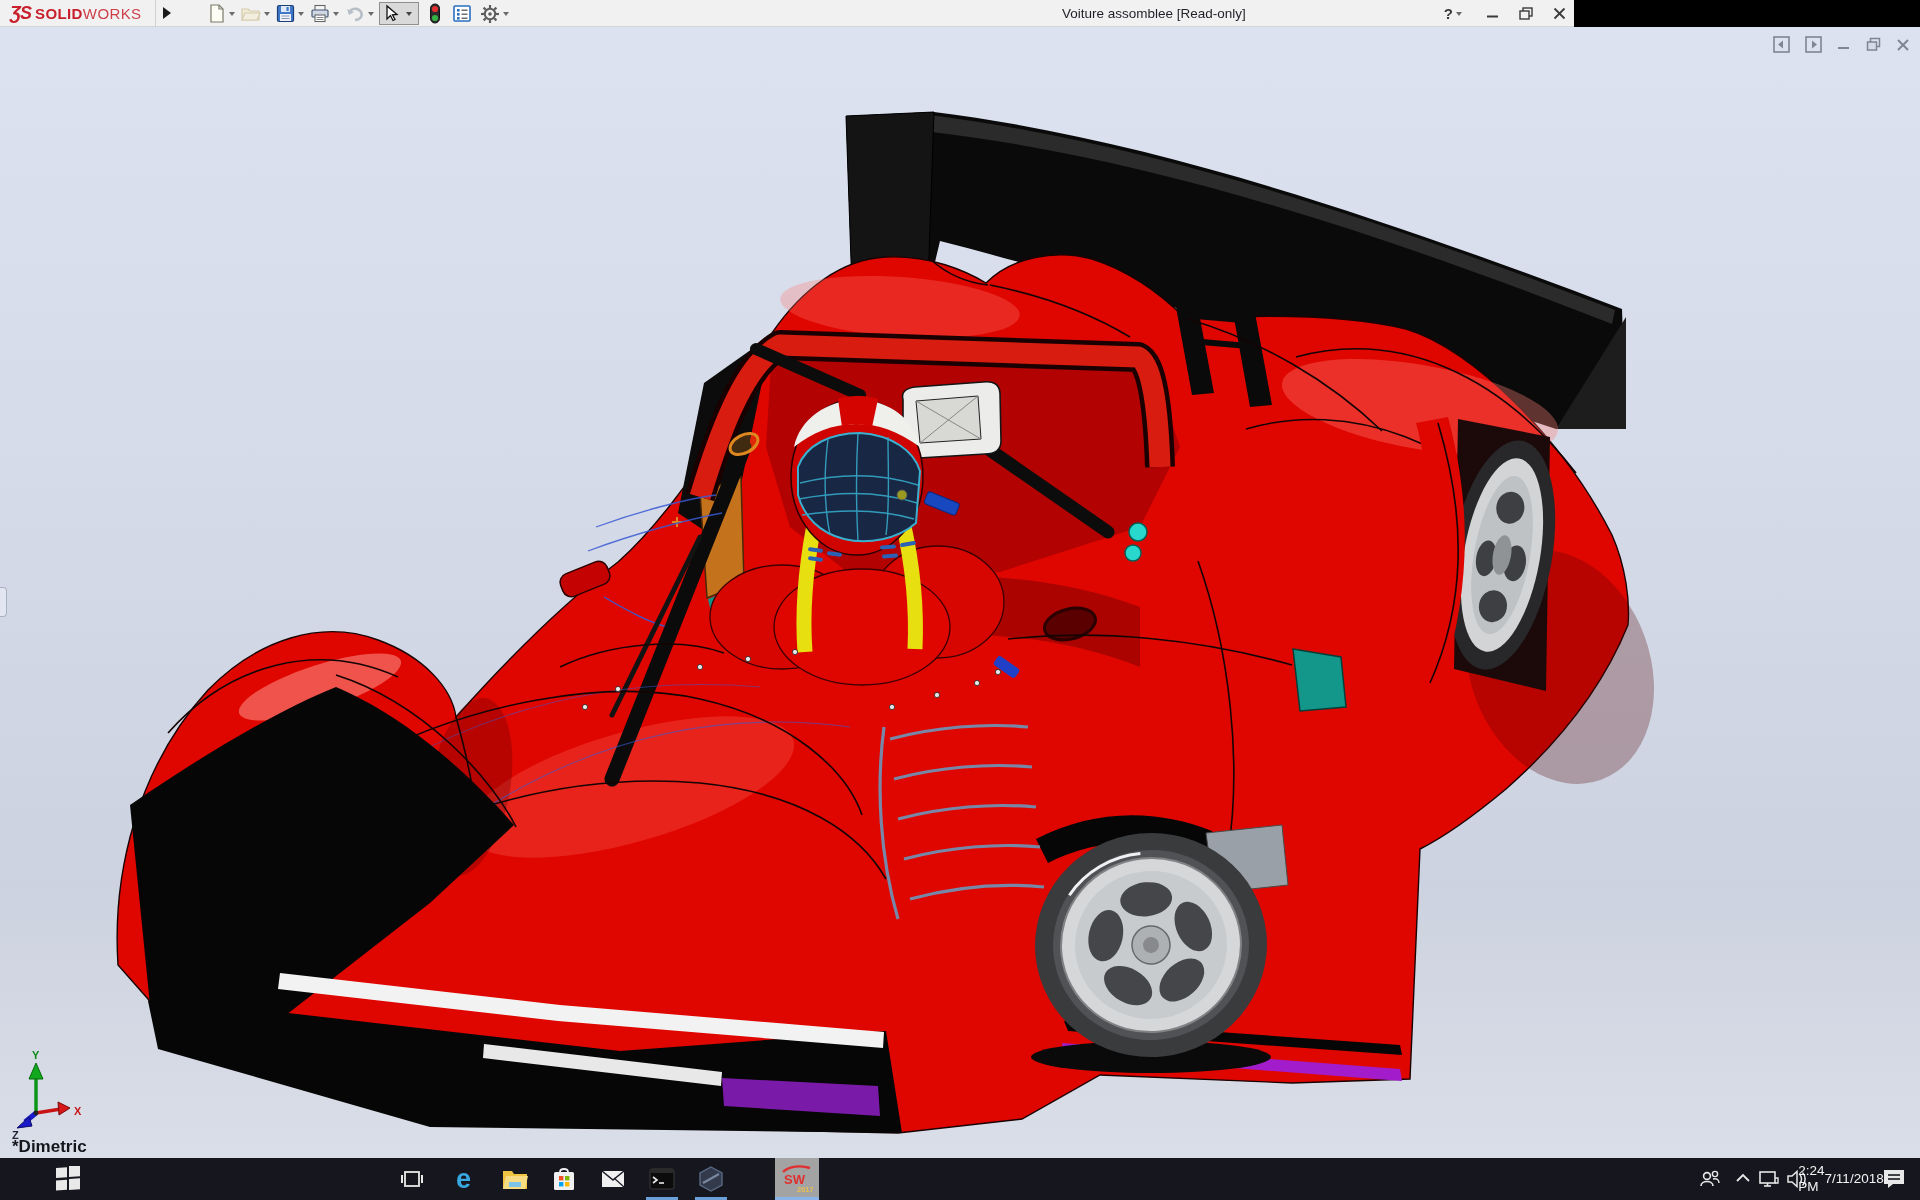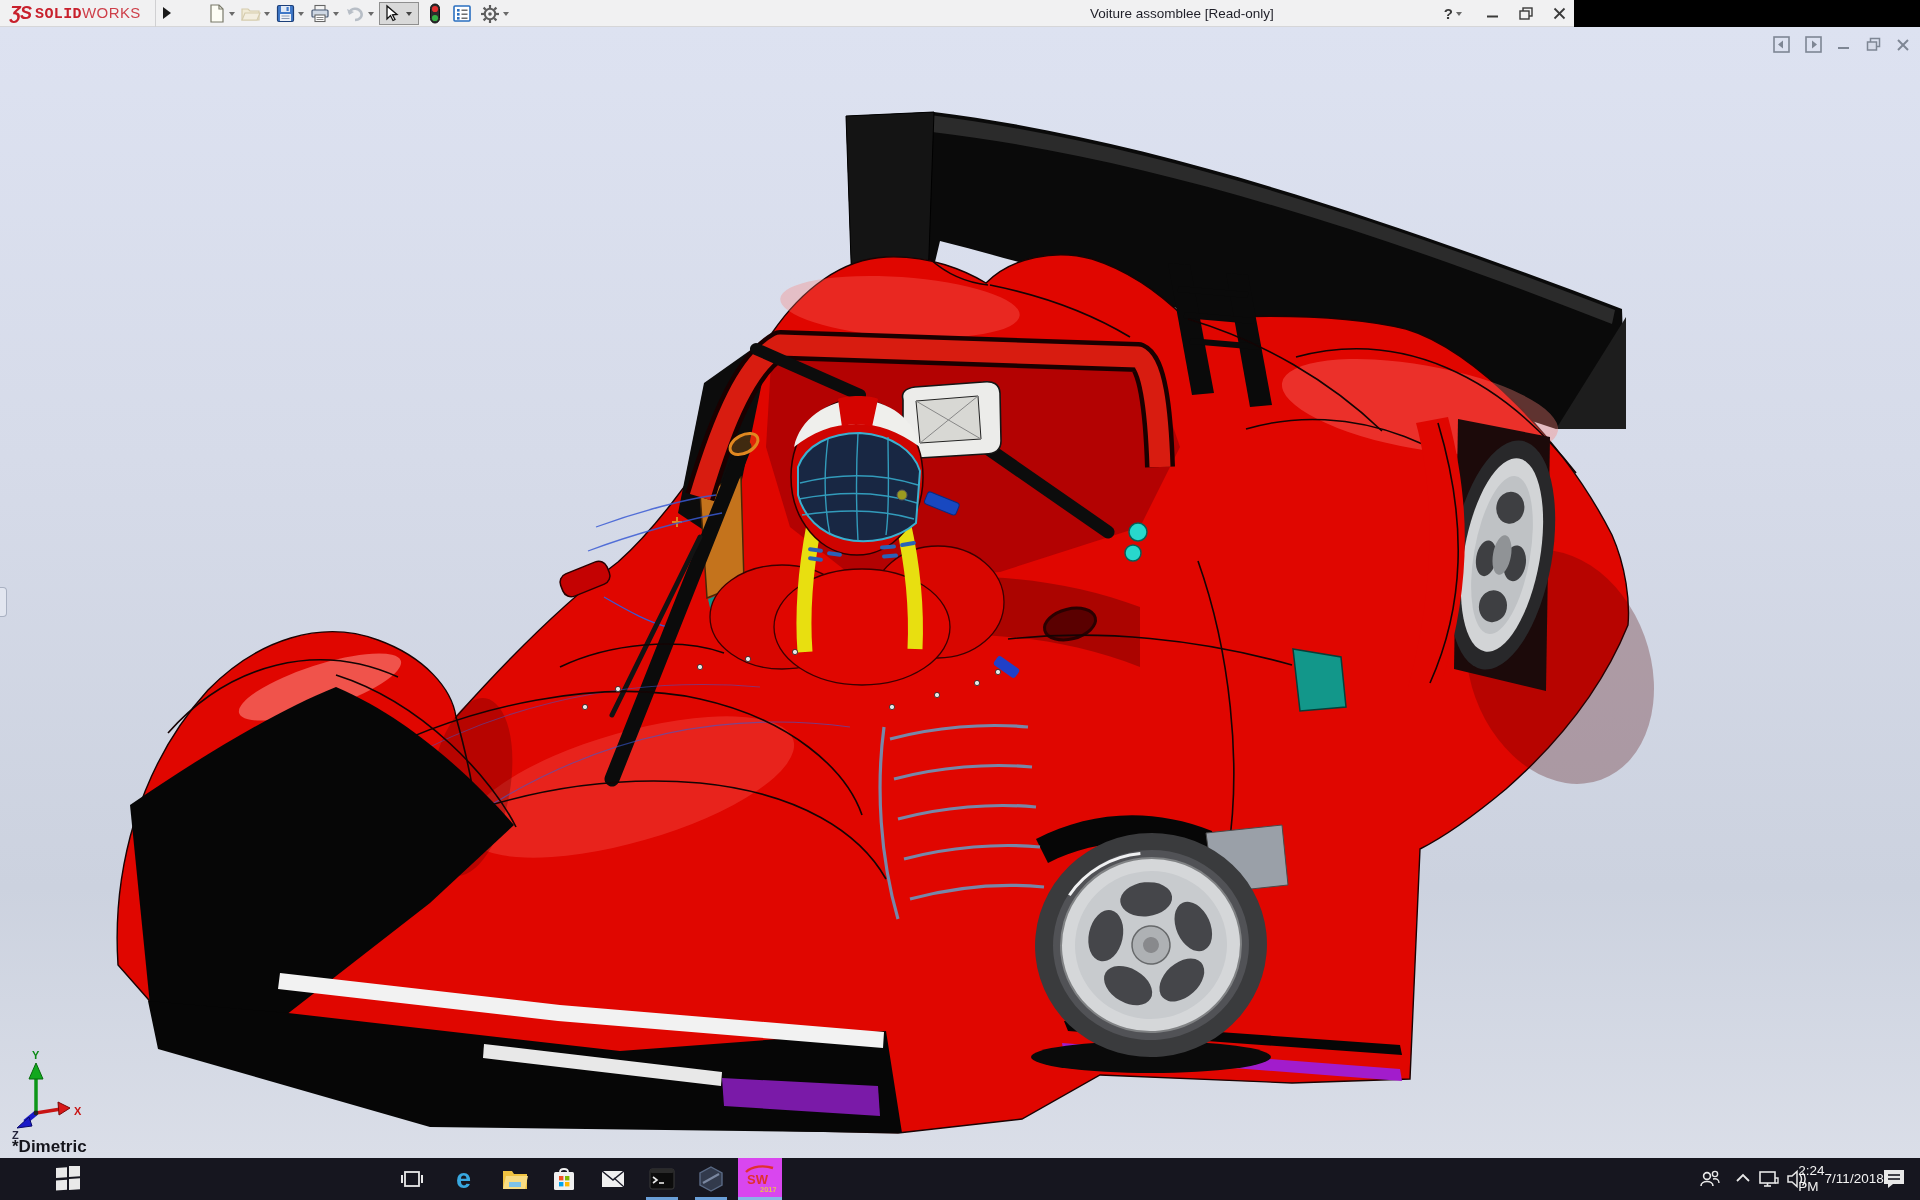--- a/index.html
+++ b/index.html
@@ -6,34 +6,34 @@
   html,body { width:1920px; height:1200px; overflow:hidden; background:#000;
               font-family:"Liberation Sans", sans-serif; }
   .screen { position:relative; width:1920px; height:1200px; }
 
   
   .titlebar { position:absolute; left:0; top:0; width:1574px; height:27px;
               background:var(--titlebar-bg); border-bottom:1px solid #d6d6d8; }
   .brand { position:absolute; left:10px; top:0; height:27px; display:flex; align-items:center; gap:4px; }
   .brand-glyph { font-size:18px; font-weight:bold; font-style:italic; color:var(--brand-red); letter-spacing:-1px; }
   .brand-text { font-size:15px; color:var(--brand-red); letter-spacing:.4px; }
-  .brand-text b { font-weight:bold;font-family:Liberation Mono, monospace; }
+  .brand-text b { font-weight:bold; }
   .brand-text span.lt { font-weight:normal; opacity:.85; }
   .brand-sep { position:absolute; left:155px; top:0; width:1px; height:27px; background:#d0d0d2; }
   .flyout-arrow { position:absolute; left:163px; top:7px; width:0; height:0;
                   border-left:8px solid #1a1a1a; border-top:6px solid transparent; border-bottom:6px solid transparent; }
   .qat { position:absolute; left:206px; top:0; height:27px; display:flex; align-items:center; }
   .tool { display:flex; align-items:center; height:27px; padding:0 1px; }
   .tool svg { display:block; }
   .caret { width:0; height:0; border-left:3.5px solid transparent; border-right:3.5px solid transparent;
            border-top:4px solid #6a6a6a; margin:0 4px 0 3px; }
   .tool.disabled svg { opacity:.42; }
   .select-box { display:flex; align-items:center; background:#d9d9d9; border:1px solid #8f8f8f; height:23px; padding:0 2px; }
   .select-box .caret { border-top-color:#444; margin-left:5px; }
-  .win-title { position:absolute; left:1090px; top:0; height:27px; line-height:27px;
+  .win-title { position:absolute; left:1062px; top:0; height:27px; line-height:27px;
                font-size:13.5px; color:#1f1f28; }
   .win-controls { position:absolute; right:8px; top:0; height:27px; display:flex; align-items:center; gap:20px; }
   .help-glyph { font-size:15px; font-weight:bold; color:#3a3a3a; }
   .help-wrap { display:flex; align-items:center; }
   .wc svg { display:block; }
 
   
   .viewport { position:absolute; left:0; top:27px; width:1920px; height:1131px;
     background:linear-gradient(180deg, var(--viewport-top) 0%, #d6dbe9 38%, var(--viewport-mid) 76%, var(--viewport-bottom) 100%); }
   .car-svg { position:absolute; left:0; top:0; width:1920px; height:1131px; }
@@ -47,21 +47,21 @@
   
   .taskbar { position:absolute; left:0; top:1158px; width:1920px; height:42px; background:var(--taskbar-bg); }
   .start { position:absolute; left:40px; top:0; width:56px; height:42px; display:flex; align-items:center; justify-content:center; }
   .searchbox { position:absolute; left:140px; top:2px; width:257px; height:38px; background:var(--search-bg);
                display:flex; align-items:center; }
   .searchbox svg { flex:0 0 auto; }
   .search-input { flex:1; border:none; outline:none; background:transparent; font-size:15px; color:#4a4a4a;
                   font-family:"Liberation Sans", sans-serif; padding-left:10px; }
   .search-input::placeholder { color:#5a5a5a; opacity:1; }
   .tb-icon { position:absolute; top:0; width:44px; height:42px; display:flex; align-items:center; justify-content:center; }
-  .tb-icon.active-tile { background:#d946ef; }
+  .tb-icon.active-tile { background:#a3a3a3;margin-left:37px; }
   .open-line { position:absolute; bottom:0; height:3px; background:var(--underline-blue); }
   .tray-icon { position:absolute; top:0; height:42px; display:flex; align-items:center; justify-content:center; }
   .clock { position:absolute; left:1806px; top:0; width:70px; height:42px; display:flex; flex-direction:row;
            align-items:center; justify-content:center; color:#f2f2f2; font-size:13.5px; line-height:16px; }
 </style>
 </head>
 <body>
 
 <div class="screen">
 

